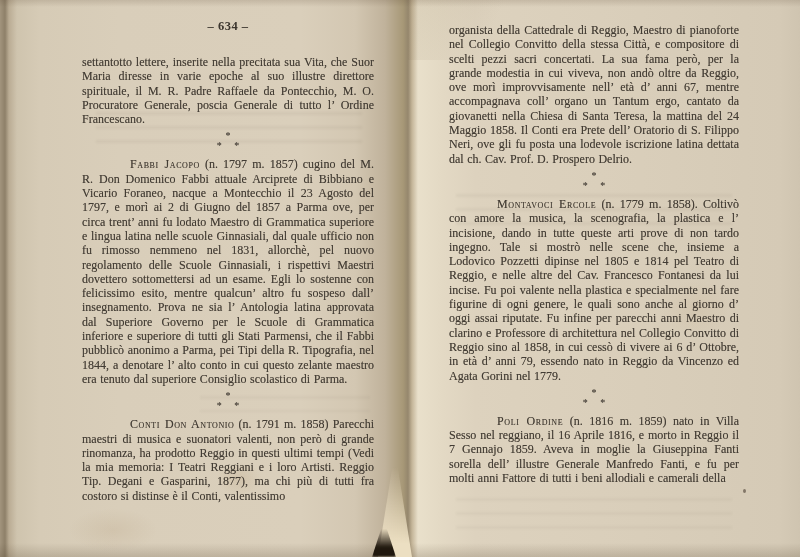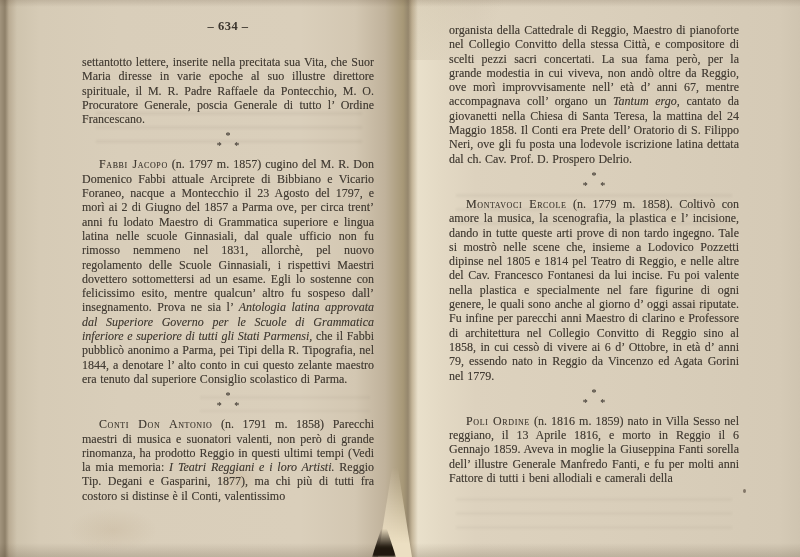--- a/index.html
+++ b/index.html
@@ -72,22 +72,22 @@
     margin:0 0 22px 0;color:#3c362e;
   }
 
   .body p.para{
     margin:0;text-align:justify;
     font-size:12px;line-height:14.3px;
     word-spacing:.04em;
     text-shadow:0 0 .4px rgba(62,52,40,.45);
   }
   .para.indent{text-indent:17px;}
-  .sc{font-variant:small-caps;letter-spacing:.05em;}
-  .it{font-style:italic;}
+  .sc{font-variant:small-caps;letter-spacing:.05em;margin-left:31px;}
+  .it{}
 
   .asterism{
     text-align:center;margin:7px 0 8px 0;
     font-size:10px;line-height:6px;color:#46403a;
     text-shadow:0 0 .4px rgba(62,52,40,.45);
   }
   .asterism .ast-top{letter-spacing:0;}
   .asterism .ast-bottom{letter-spacing:5px;margin-top:4px;text-indent:5px;}
 </style>
 </head>
@@ -131,17 +131,17 @@
         <p class="para"><span>organista della Cattedrale di Reggio, Maestro di pianoforte nel Collegio Convitto della stessa Città, e compositore di scelti pezzi sacri concertati. La sua fama però, per la grande modestia in cui viveva, non andò oltre da Reggio, ove morì improvvisamente nell’ età d’ anni 67, mentre accompagnava coll’ organo un </span><span class="it">Tantum ergo</span><span>, cantato da giovanetti nella Chiesa di Santa Teresa, la mattina del 24 Maggio 1858. Il Conti era Prete dell’ Oratorio di S. Filippo Neri, ove gli fu posta una lodevole iscrizione latina dettata dal ch. Cav. Prof. D. Prospero Delrio.</span></p>
         <div class="asterism">
           <div class="ast-top">*</div>
           <div class="ast-bottom">* *</div>
         </div>
         <p class="para indent"><span class="sc">Montavoci Ercole</span><span> (n. 1779 m. 1858). Coltivò con amore la musica, la scenografia, la plastica e l’ incisione, dando in tutte queste arti prove di non tardo ingegno. Tale si mostrò nelle scene che, insieme a Lodovico Pozzetti dipinse nel 1805 e 1814 pel Teatro di Reggio, e nelle altre del Cav. Francesco Fontanesi da lui incise. Fu poi valente nella plastica e specialmente nel fare figurine di ogni genere, le quali sono anche al giorno d’ oggi assai riputate. Fu infine per parecchi anni Maestro di clarino e Professore di architettura nel Collegio Convitto di Reggio sino al 1858, in cui cessò di vivere ai 6 d’ Ottobre, in età d’ anni 79, essendo nato in Reggio da Vincenzo ed Agata Gorini nel 1779.</span></p>
         <div class="asterism">
           <div class="ast-top">*</div>
           <div class="ast-bottom">* *</div>
         </div>
-        <p class="para indent"><span class="sc">Poli Ordine</span><span> (n. 1816 m. 1859) nato in Villa Sesso nel reggiano, il 13 Aprile 1816, e morto in Reggio il 6 Gennajo 1859. Aveva in moglie la Giuseppina Fanti sorella dell’ illustre Generale Manfredo Fanti, e fu per molti anni Fattore di tutti i beni allodiali e camerali della</span></p>
+        <p class="para indent"><span class="sc">Poli Ordine</span><span> (n. 1816 m. 1859) nato in Villa Sesso nel reggiano, il 16 Aprile 1816, e morto in Reggio il 7 Gennajo 1859. Aveva in moglie la Giuseppina Fanti sorella dell’ illustre Generale Manfredo Fanti, e fu per molti anni Fattore di tutti i beni allodiali e camerali della</span></p>
       </div>
   </section>
 
 </div>
 
 </body></html>

